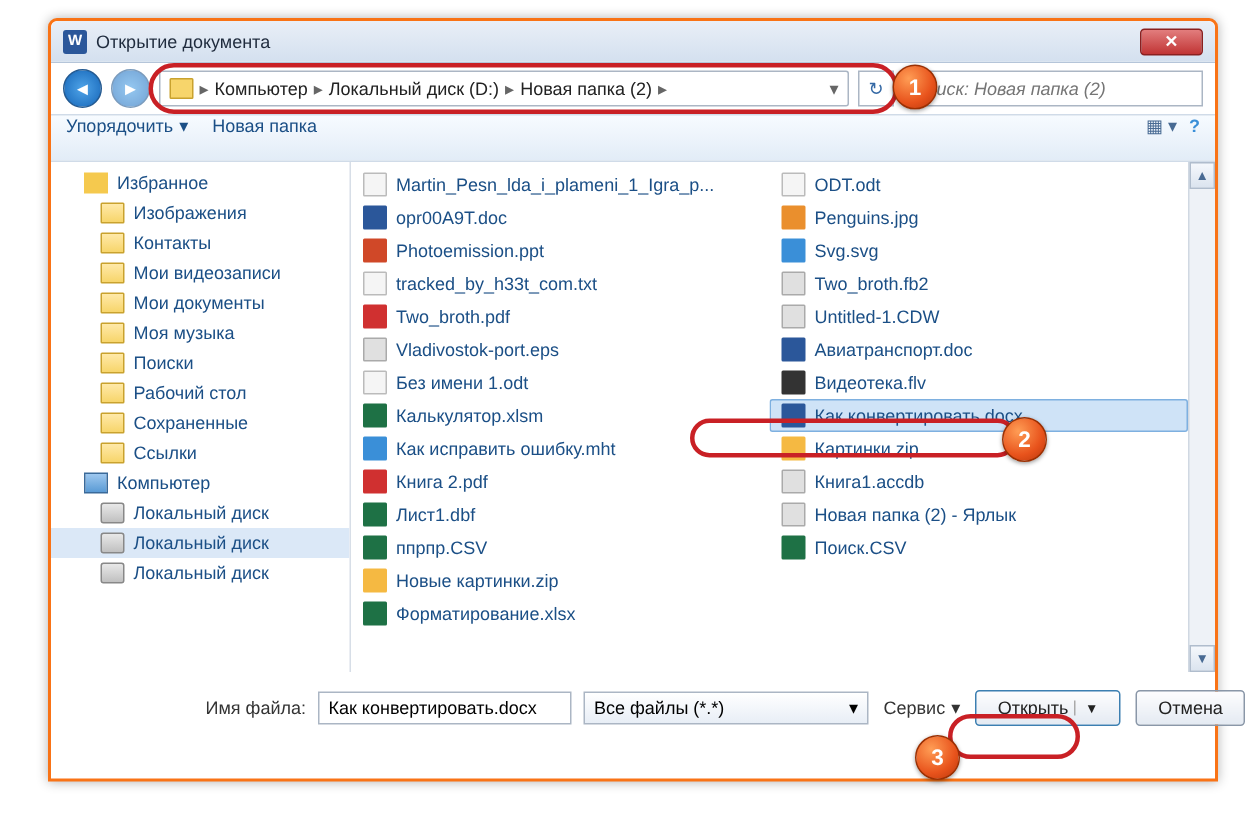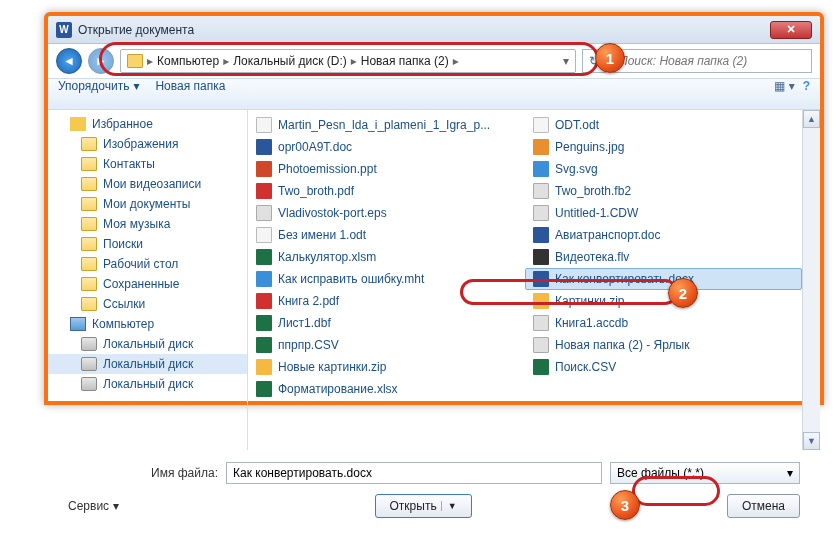--- a/index.html
+++ b/index.html
@@ -1,17 +1,17 @@
 <!DOCTYPE html>
 <html><head>
 <meta charset="utf-8">
 <style>
 *{box-sizing:border-box;margin:0;padding:0;font-family:"Segoe UI",Tahoma,sans-serif;font-size:12px}
 body{background:#fff;width:839px;height:544px;position:relative;overflow:hidden}
-.window{position:absolute;left:44px;top:12px;width:780px;height:393px;background:#fff;border:4px solid #f97316;border-radius:6px 6px 0 0;box-shadow:0 0 8px rgba(0,0,0,.3)}
+.window{position:absolute;left:32px;top:12px;width:780px;height:509px;background:#fff;border:2px solid #f97316;border-radius:6px 6px 0 0;box-shadow:0 0 8px rgba(0,0,0,.3)}
 .titlebar{height:28px;background:linear-gradient(#e9eff7,#d4e0ef);display:flex;align-items:center;padding:0 8px;border-radius:5px 5px 0 0;border-bottom:1px solid #b5c5d9}
 .title-icon{width:16px;height:16px;background:#2b579a;border-radius:2px;display:flex;align-items:center;justify-content:center;margin-right:6px}
 .title-icon::after{content:"W";color:#fff;font-weight:bold;font-size:10px}
 .title-text{color:#1f2b3d}
 .close-btn{margin-left:auto;width:42px;height:18px;background:linear-gradient(#e27d7d,#c13535);border:1px solid #8a2020;border-radius:3px;color:#fff;display:flex;align-items:center;justify-content:center;font-weight:bold;font-size:11px}
 .navbar{height:34px;display:flex;align-items:center;padding:4px 8px;gap:6px}
 .nav-btn{width:26px;height:26px;border-radius:50%;background:radial-gradient(#4fa4e8,#1565b8);border:1px solid #245a91;display:flex;align-items:center;justify-content:center;color:#fff}
 .nav-btn.fwd{opacity:.6}
 .breadcrumb{flex:1;height:24px;border:1px solid #abb6c4;background:#fff;display:flex;align-items:center;padding:0 6px;gap:4px;border-radius:2px}
 .bc-folder{width:16px;height:14px;background:#f7d56b;border:1px solid #c9a22e;border-radius:1px}
@@ -43,21 +43,21 @@
 .fi-icon.ppt{background:#d04828}
 .fi-icon.xls{background:#1e7145}
 .fi-icon.zip{background:#f5b942}
 .fi-icon.img{background:#ea8f2d}
 .fi-icon.web{background:#3a8fd8}
 .fi-icon.vid{background:#333}
 .fi-icon.gen{background:#e0e0e0;border:1px solid #aaa}
 .scrollbar{width:18px;background:#eef2f7;border-left:1px solid #d0d8e2;display:flex;flex-direction:column}
 .sb-arrow{height:18px;background:linear-gradient(#f5f8fc,#dbe4ef);border:1px solid #b0bdcd;display:flex;align-items:center;justify-content:center;font-size:9px;color:#486a93}
 .sb-track{flex:1}
-.bottom{padding:12px 20px;display:flex;flex-direction:column;gap:10px}
+.bottom{padding:12px 20px;display:flex;flex-direction:row;gap:10px}
 .row{display:flex;align-items:center;gap:8px}
 .label-right{width:150px;text-align:right;color:#333}
 .filename-input{flex:1;height:22px;border:1px solid #abb6c4;padding:0 6px;background:#fff}
 .filetype-select{width:190px;height:22px;border:1px solid #abb6c4;background:linear-gradient(#fff,#e8eef6);padding:0 6px;display:flex;align-items:center;justify-content:space-between}
 .btn{height:24px;padding:0 14px;border:1px solid #8a97a8;background:linear-gradient(#fdfdfe,#e4eaf2);border-radius:3px;display:flex;align-items:center;gap:4px;color:#222}
 .btn.primary{border-color:#3c7fb1}
 .annot{position:absolute;border:3px solid #c92025;border-radius:20px;pointer-events:none}
 .annot-badge{position:absolute;width:30px;height:30px;border-radius:50%;background:radial-gradient(circle at 35% 30%,#ff9d55,#e8531c 60%,#b8360b);border:1px solid #9a3003;color:#fff;font-weight:bold;font-size:15px;display:flex;align-items:center;justify-content:center;pointer-events:none;box-shadow:0 1px 3px rgba(0,0,0,.4)}
 </style>
 </head>
@@ -169,20 +169,24 @@
           </div>
           <div class="file-item">
             <span class="fi-icon doc"></span>
             <span>opr00A9T.doc</span>
           </div>
           <div class="file-item">
             <span class="fi-icon ppt"></span>
             <span>Photoemission.ppt</span>
           </div>
           <div class="file-item">
+            <span class="fi-icon txt"></span>
+            <span>tracked_by_h33t_com.txt</span>
+          </div>
+          <div class="file-item">
             <span class="fi-icon pdf"></span>
             <span>Two_broth.pdf</span>
           </div>
           <div class="file-item">
             <span class="fi-icon gen"></span>
             <span>Vladivostok-port.eps</span>
           </div>
           <div class="file-item">
             <span class="fi-icon txt"></span>
             <span>Без имени 1.odt</span>

